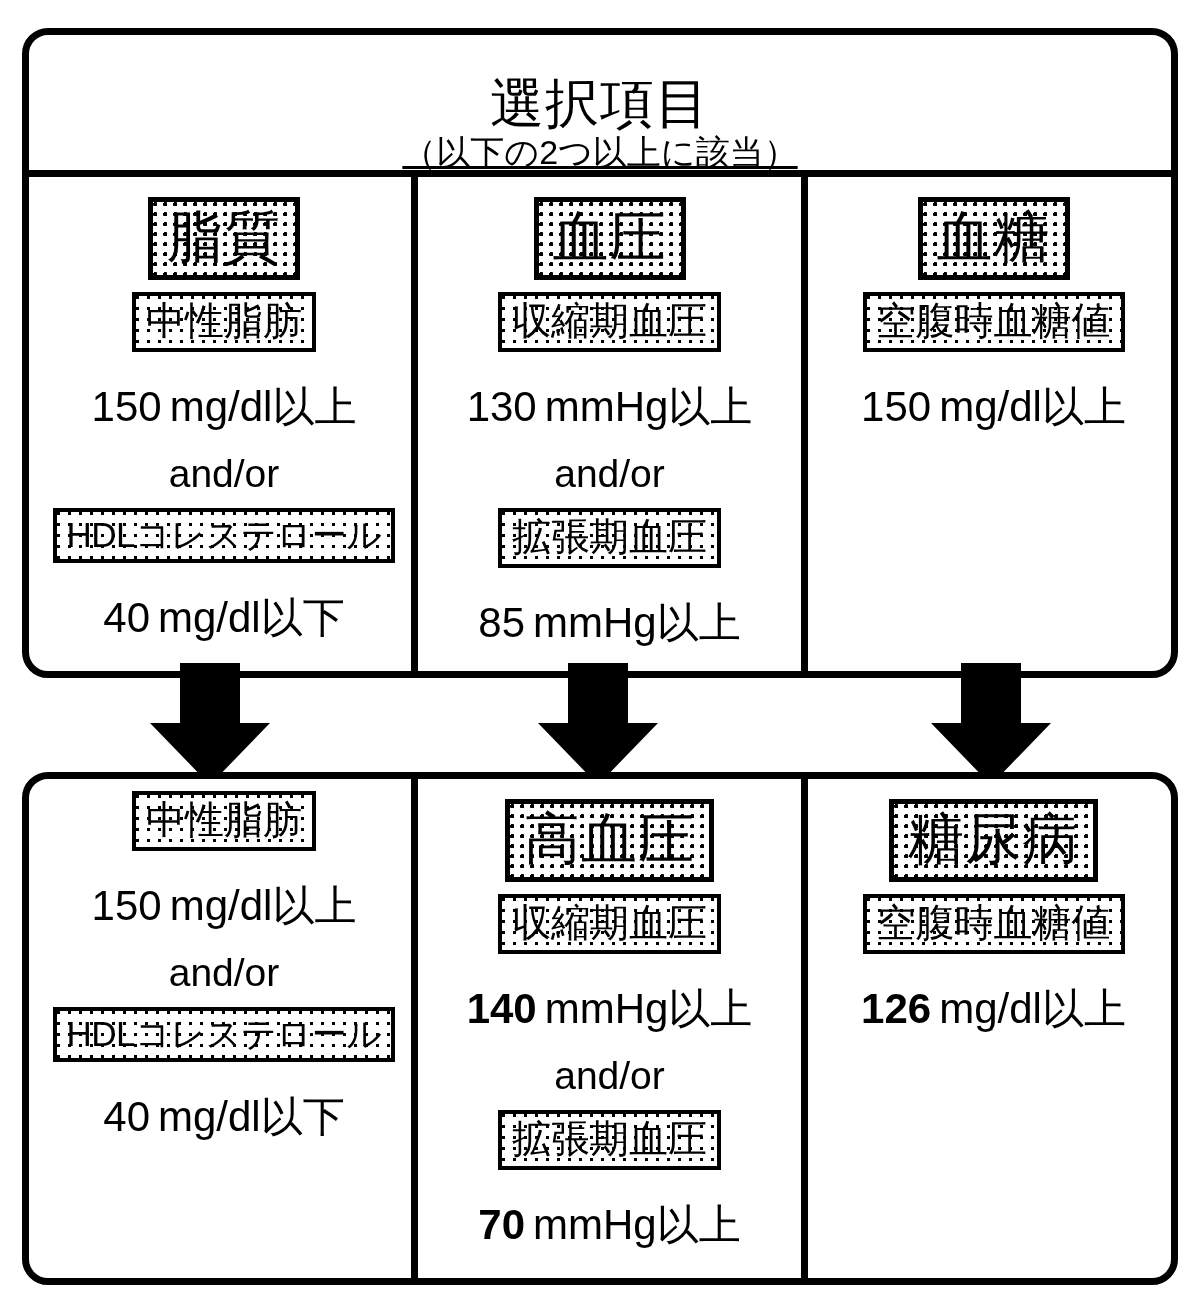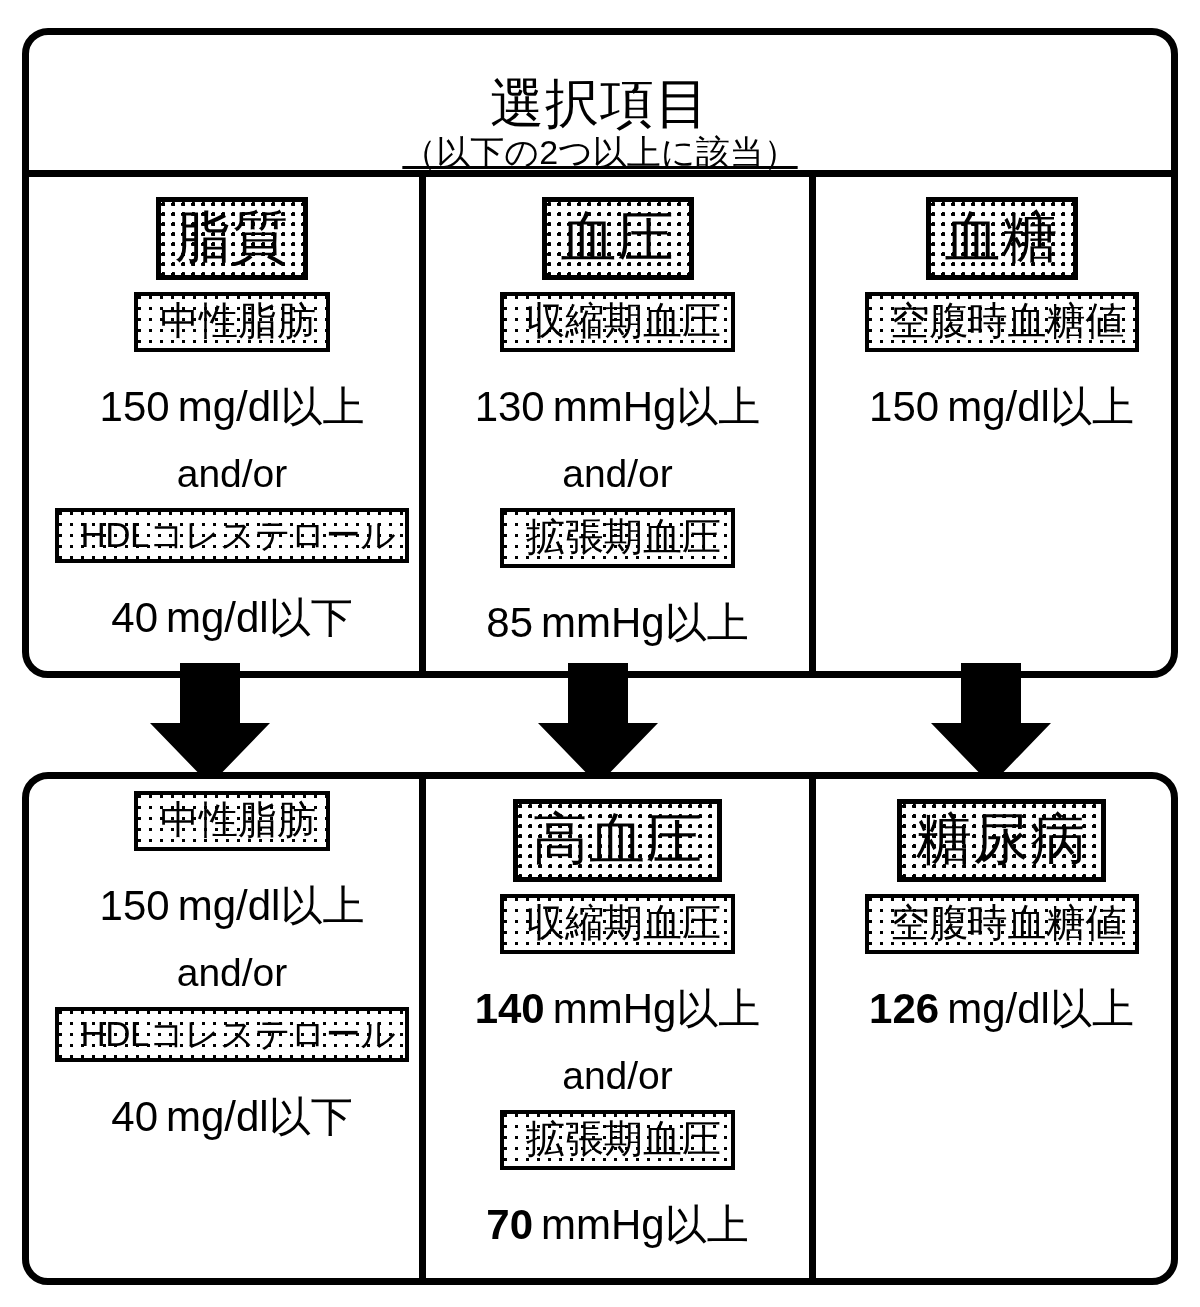--- a/index.html
+++ b/index.html
@@ -57,21 +57,21 @@
     line-height: 1.06;
     letter-spacing: 0px;
     white-space: nowrap;
     margin-top: 2px;
     text-decoration: underline;
   }
 
   
   .columns {
     position: absolute;
-    left: 16px;
+    left: 8px;
     width: 100%;
     display: flex;
   }
   #panel-top .columns    { top: 142px; height: 501px; }
   #panel-bottom .columns { top: 0px;   height: 499px; }
 
   .col {
     box-sizing: border-box;
     position: relative;
     display: flex;
@@ -116,21 +116,21 @@
     font-size: 56px;
     line-height: 1.12;
     letter-spacing: 1px;
   }
   .head-box.narrow .lbl { font-size: 56px; }
   .head-box.wide   .lbl { font-size: 52px; letter-spacing: 0px; }
 
   
   .meas-box {
     margin-top: 12px;
-    padding: 2px 10px 3px 22px;
+    padding: 2px 10px 3px 10px;
   }
   .meas-box .lbl {
     font-size: 39px;
     line-height: 1.2;
     letter-spacing: 0px;
   }
   .meas-box .lbl.small {
     font-size: 35px;
     letter-spacing: -0.5px;
   }

